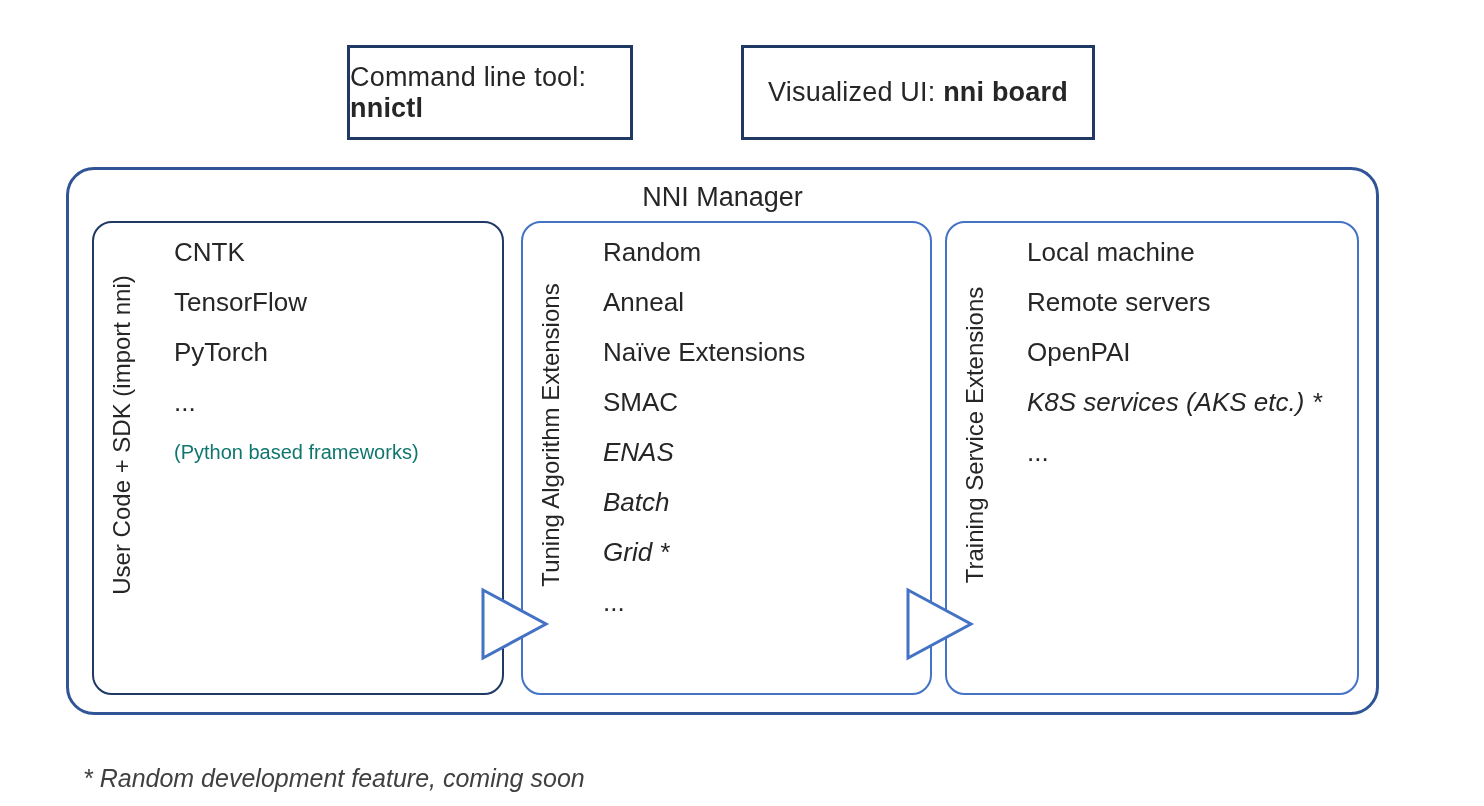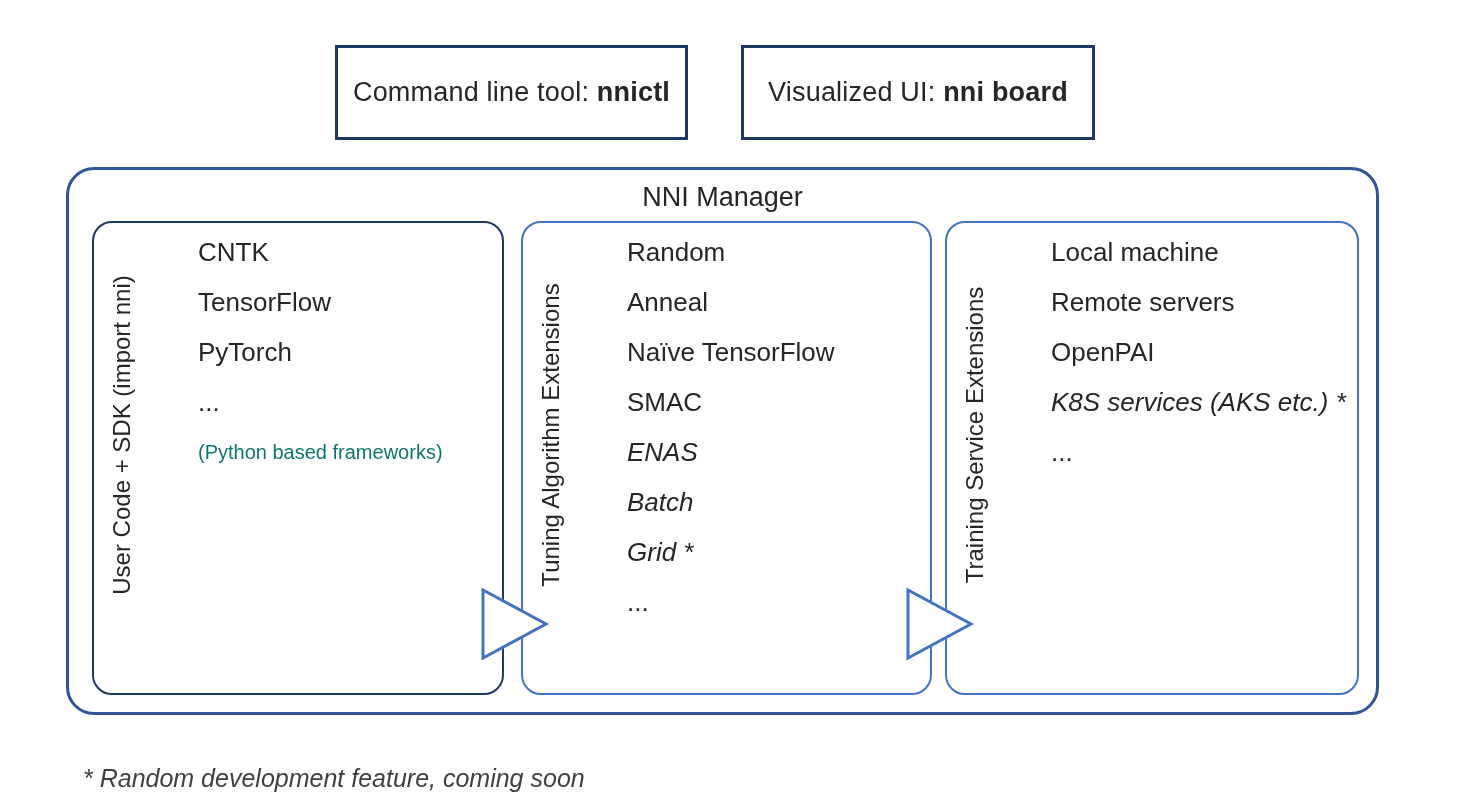--- a/index.html
+++ b/index.html
@@ -21,21 +21,21 @@
     border: 3px solid #1f3864;
     display: flex;
     align-items: center;
     justify-content: center;
     font-size: 27px;
     font-weight: 300;
     letter-spacing: 0.2px;
     background: #ffffff;
   }
   .top-box .bold { font-weight: 700; }
-  #top-box-0 { left: 335px; width: 353px; justify-content: center; }
+  #top-box-0 { left: 347px; width: 286px; justify-content: center; }
   #top-box-1 { left: 741px; width: 354px; }
 
   
   .manager {
     position: absolute;
     left: 66px;
     top: 167px;
     width: 1313px;
     height: 548px;
     border: 3px solid #2f5597;
@@ -75,21 +75,21 @@
     white-space: nowrap;
     font-size: 24px;
     font-weight: 300;
     color: #262626;
   }
   .items {
     position: absolute;
     left: 0;
     top: 4px;
     right: 0;
-    padding-left: 104px;
+    padding-left: 80px;
   }
   .list-item {
     height: 50px;
     line-height: 50px;
     font-size: 26px;
     font-weight: 300;
     white-space: nowrap;
     color: #262626;
   }
   .list-item.italic { font-style: italic; }
@@ -140,21 +140,21 @@
           <div class="list-item">...</div>
           <div class="list-item small">(Python based frameworks)</div>
         </div>
     </div>
 
     <div class="column col-blue" id="col-1">
       <div class="side-label">Tuning Algorithm Extensions</div>
       <div class="items">
           <div class="list-item">Random</div>
           <div class="list-item">Anneal</div>
-          <div class="list-item">Naïve TensorFlow</div>
+          <div class="list-item">Naïve Extensions</div>
           <div class="list-item">SMAC</div>
           <div class="list-item italic">ENAS</div>
           <div class="list-item italic">Batch</div>
           <div class="list-item italic">Grid *</div>
           <div class="list-item">...</div>
         </div>
     </div>
 
     <div class="column col-blue" id="col-2">
       <div class="side-label">Training Service Extensions</div>

